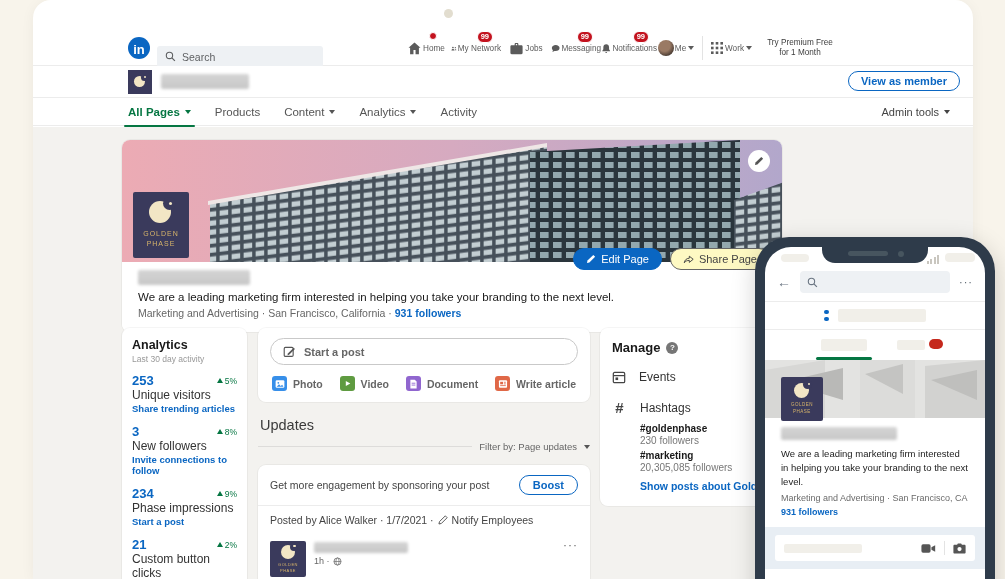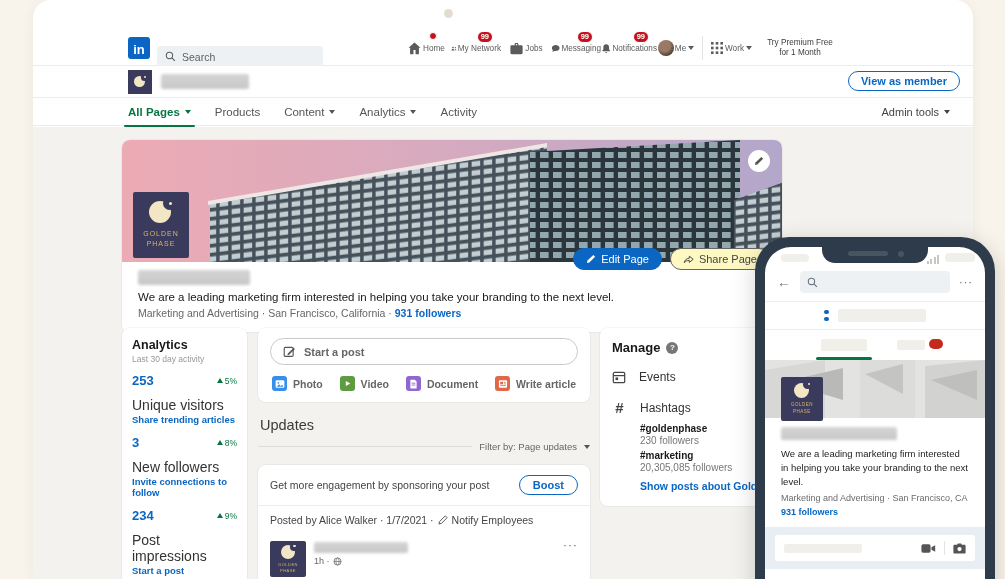--- a/index.html
+++ b/index.html
@@ -5,21 +5,21 @@
   * { margin:0; padding:0; box-sizing:border-box; }
   html,body { width:1005px; height:579px; overflow:hidden; }
   body { background:#f8f4eb; font-family:"Liberation Sans", sans-serif; position:relative; }
 
   .window { position:absolute; left:33px; top:0; width:940px; height:579px; background:#fff;
             border-radius:18px 18px 0 0; overflow:hidden; box-shadow:0 2px 14px rgba(0,0,0,.05); }
   .window-dot { position:absolute; left:411px; top:9px; width:9px; height:9px; border-radius:50%; background:#e2ddcf; }
 
   
   .topnav { position:absolute; top:30px; left:0; right:0; height:36px; border-bottom:1px solid #ececec; background:#fff; }
-  .li-logo { position:absolute; left:95px; top:7px; width:22px; height:22px; background:#0a66c2; border-radius:3px;
+  .li-logo { position:absolute; left:95px; top:7px; width:22px; height:22px; background:#0a66c2; border-radius:11px;
              color:#fff; font-weight:bold; font-size:13px; display:flex; align-items:flex-end; justify-content:center; padding-bottom:2px; }
   .search-box { position:absolute; left:124px; top:16px; width:166px; height:21px; background:#eef1f4; border-radius:3px;
                 display:flex; align-items:center; padding:0 8px; gap:6px; }
   .search-box svg { flex:0 0 auto; }
   .search-box input { border:0; background:transparent; outline:none; font-size:10.5px; color:#333; width:100%;
                       font-family:"Liberation Sans",sans-serif; }
   .search-box input::placeholder { color:#5f6163; }
   .nav-items { position:absolute; left:368px; top:0; height:36px; display:flex; align-items:center; }
   .nav-item { position:relative; width:50px; height:36px; display:flex; align-items:center; justify-content:center; gap:1px; color:#5b5b5b; }
   .nav-item .nlabel { font-size:8.2px; white-space:nowrap; display:flex; align-items:center; gap:2px; }
@@ -79,21 +79,21 @@
 
   
   .analytics-card { position:absolute; left:89px; top:201px; width:125px; padding:10px 10px 4px; }
   .an-title { font-size:12.5px; font-weight:bold; color:#191919; }
   .an-sub { font-size:8.5px; color:#999; margin:2px 0 9px; }
   .stat { margin-bottom:10px; }
   .stat-top { display:flex; align-items:center; justify-content:space-between; }
   .stat-val { font-size:13px; font-weight:bold; color:#0a66c2; }
   .stat-delta { display:flex; align-items:center; gap:2px; font-size:8.5px; color:#057642; }
   .up-tri { width:0; height:0; border-left:3.5px solid transparent; border-right:3.5px solid transparent; border-bottom:5px solid #057642; }
-  .stat-label { font-size:14px; color:#333; margin-top:9px; }
+  .stat-label { font-size:12px; color:#333; margin-top:0; }
   .stat-link { font-size:9.5px; font-weight:bold; color:#0a66c2; margin-top:1px; cursor:pointer; }
 
   
   .feed { position:absolute; left:225px; top:201px; width:332px; }
   .composer { padding:10px 12px 11px; }
   .start-pill { border:1px solid #c9c9c9; border-radius:16px; height:27px; display:flex; align-items:center; gap:8px; padding:0 12px; cursor:text; }
   .start-pill span { font-size:11px; font-weight:bold; color:#666; }
   .composer-actions { display:flex; justify-content:space-between; margin-top:11px; padding:0 2px; }
   .c-action { display:flex; align-items:center; gap:6px; font-size:10.5px; font-weight:bold; color:#666; cursor:pointer; }
   .c-ico { width:15px; height:15px; border-radius:3px; display:flex; align-items:center; justify-content:center; }
@@ -388,21 +388,21 @@
         <div class="stat-link">Invite connections to follow</div>
       </div>
       <div class="stat">
         <div class="stat-top">
             <span class="stat-val">234</span>
           <span class="stat-delta">
               <span class="up-tri"></span>
               <span>9%</span>
             </span>
           </div>
-        <div class="stat-label">Post impressions</div>
+        <div class="stat-label">Phase impressions</div>
         <div class="stat-link">Start a post</div>
       </div>
       <div class="stat">
         <div class="stat-top">
             <span class="stat-val">21</span>
           <span class="stat-delta">
               <span class="up-tri"></span>
               <span>2%</span>
             </span>
           </div>

